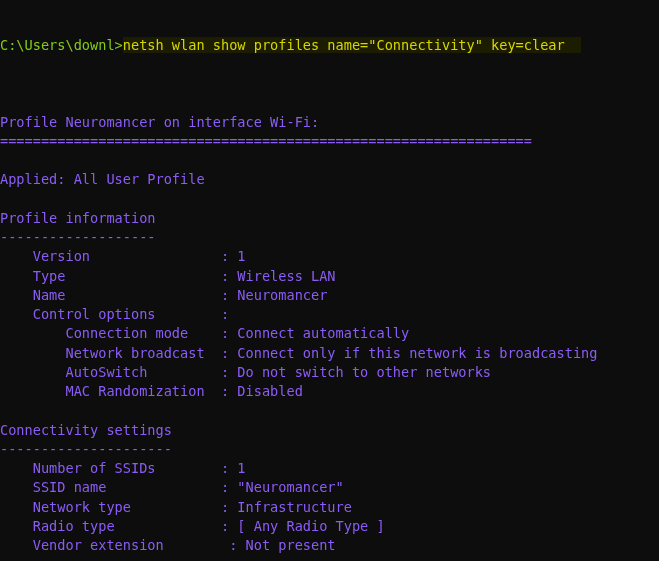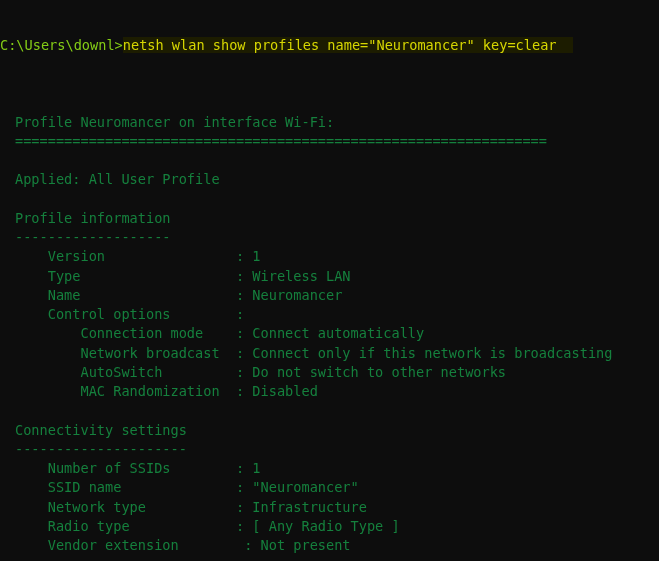--- a/index.html
+++ b/index.html
@@ -44,25 +44,24 @@
     white-space: pre;
   }
   .prompt {
     color: #84cc16;
   }
   .cmd {
     color: #d7d700;
     background: #1c1c00;
   }
   .body-text {
-    color: #15803d;
-    margin-left: 15px;
+    color: #8b5cf6;
   }
 </style>
 </head>
 <body>
 
 <div id="terminal">
   <div class="screen">
-    <div class="line prompt-line"><span class="prompt">C:\Users\downl&gt;</span><span class="cmd">netsh wlan show profiles name="Neuromancer" key=clear  </span></div>
+    <div class="line prompt-line"><span class="prompt">C:\Users\downl&gt;</span><span class="cmd">netsh wlan show profiles name="Connectivity" key=clear  </span></div>
     <div id="output"><div class="line body-text">&nbsp;</div><div class="line body-text">Profile Neuromancer on interface Wi-Fi:</div><div class="line body-text">=================================================================</div><div class="line body-text">&nbsp;</div><div class="line body-text">Applied: All User Profile</div><div class="line body-text">&nbsp;</div><div class="line body-text">Profile information</div><div class="line body-text">-------------------</div><div class="line body-text">    Version                : 1</div><div class="line body-text">    Type                   : Wireless LAN</div><div class="line body-text">    Name                   : Neuromancer</div><div class="line body-text">    Control options        :</div><div class="line body-text">        Connection mode    : Connect automatically</div><div class="line body-text">        Network broadcast  : Connect only if this network is broadcasting</div><div class="line body-text">        AutoSwitch         : Do not switch to other networks</div><div class="line body-text">        MAC Randomization  : Disabled</div><div class="line body-text">&nbsp;</div><div class="line body-text">Connectivity settings</div><div class="line body-text">---------------------</div><div class="line body-text">    Number of SSIDs        : 1</div><div class="line body-text">    SSID name              : "Neuromancer"</div><div class="line body-text">    Network type           : Infrastructure</div><div class="line body-text">    Radio type             : [ Any Radio Type ]</div><div class="line body-text">    Vendor extension        : Not present</div><div class="line body-text">&nbsp;</div></div>
   </div>
 </div>
 
 </body></html>

